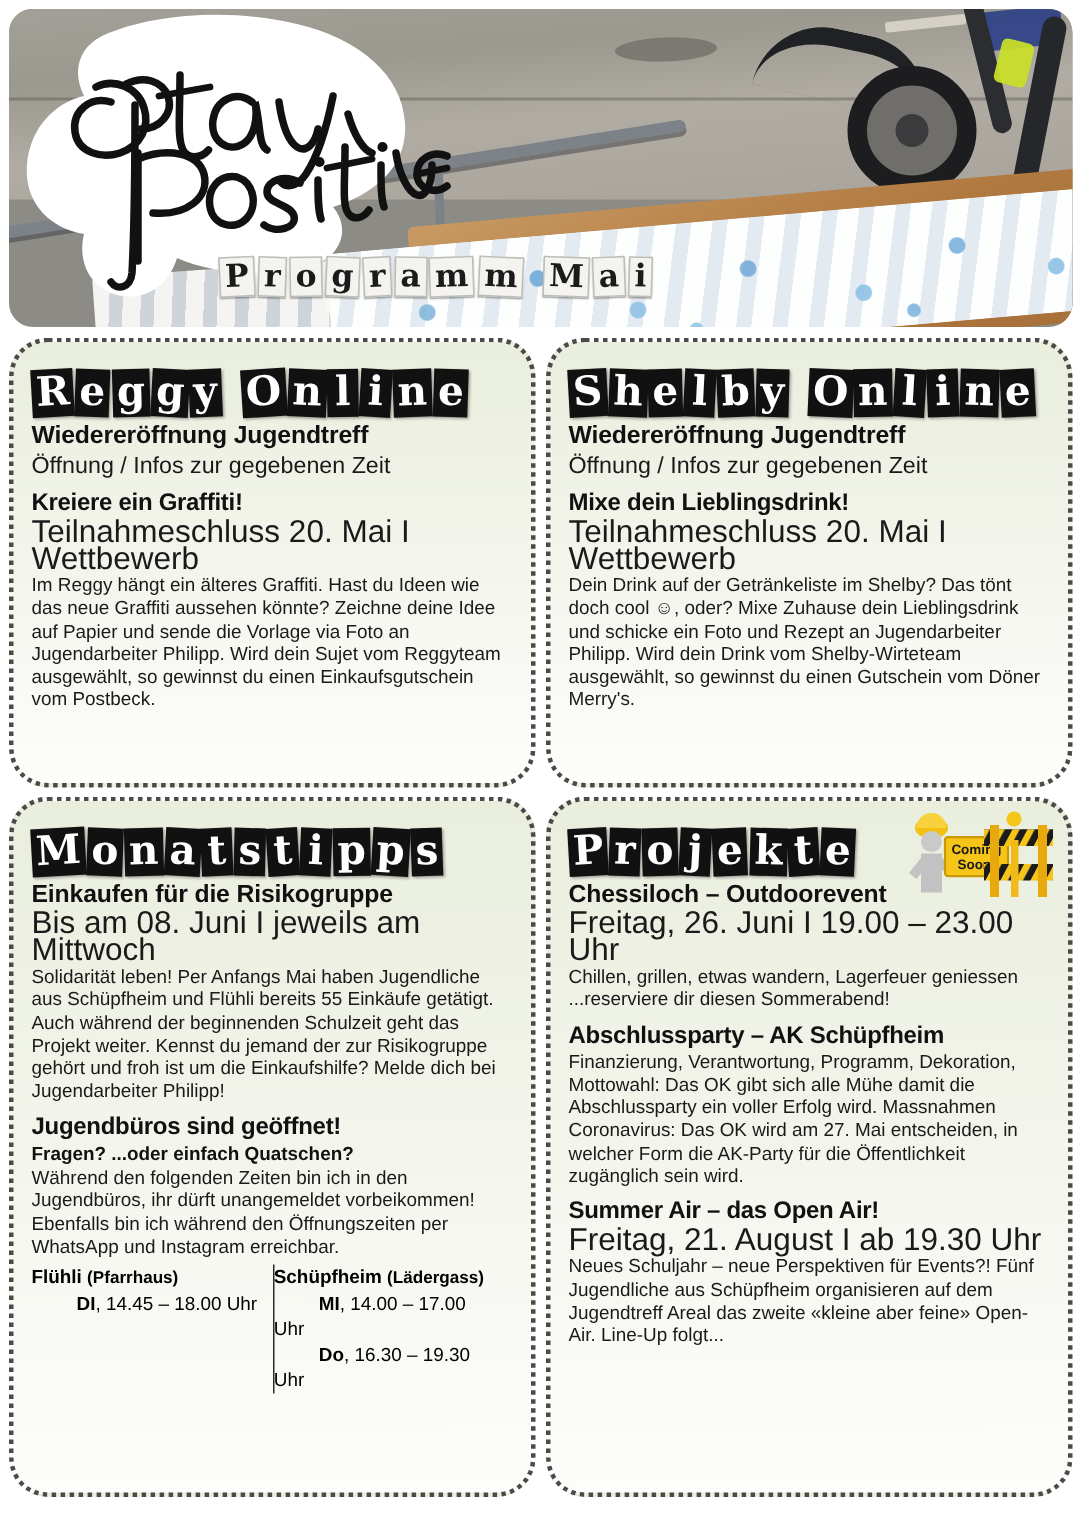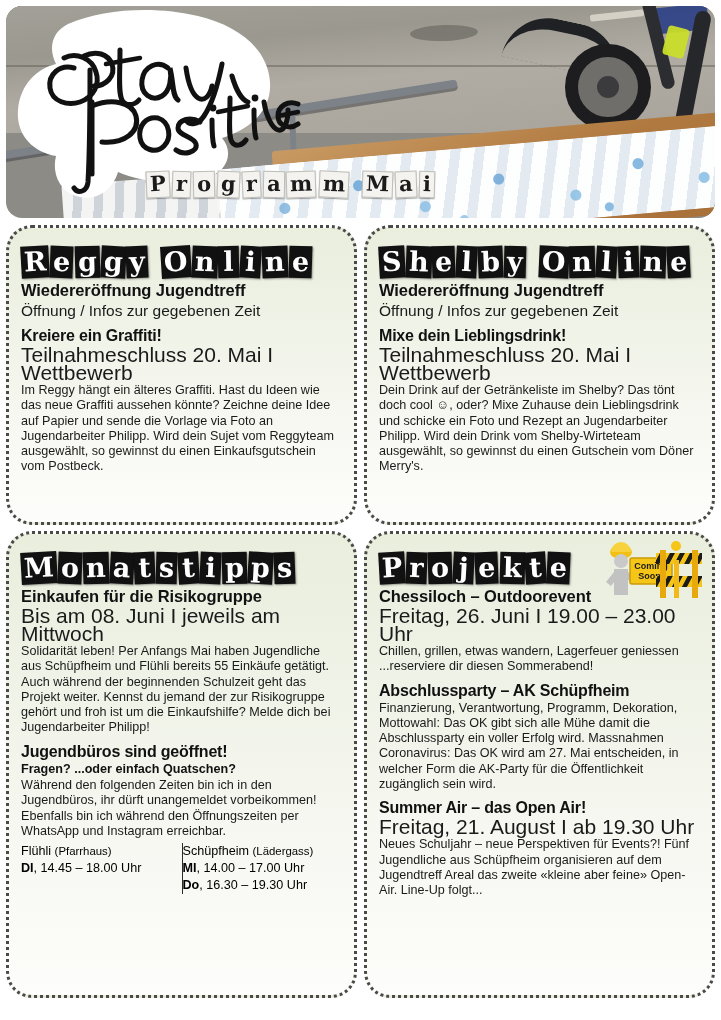--- a/index.html
+++ b/index.html
@@ -204,23 +204,23 @@
   p.bodyb{
     font-size:12.6px; color:#111; margin:1px 0 0 0; line-height:15.3px; font-weight:700;
   }
 
   
   .hours{
     display:flex; margin-top:4px; font-size:12.6px; line-height:17px;
   }
   .hours .col{ width:50%; padding-right:8px; }
   .hours .col.right{ border-left:1.5px solid #2a2a2a; }
-  .hours .place{ font-weight:400; }
-  .hours .paren{ font-weight:400; font-size:11.4px; }
-  .hours .day{ font-weight:700; }
+  .hours .place{ font-weight:700; }
+  .hours .paren{ font-weight:700; font-size:11.4px; }
+  .hours .day{ font-weight:700;margin-left:30px; }
 
   
   .coming-soon{
     position:absolute; right:6px; top:2px; width:112px; height:72px;
   }
   .coming-soon svg{ width:100%; height:100%; display:block; }
 </style>
 </head>
 <body>
 

